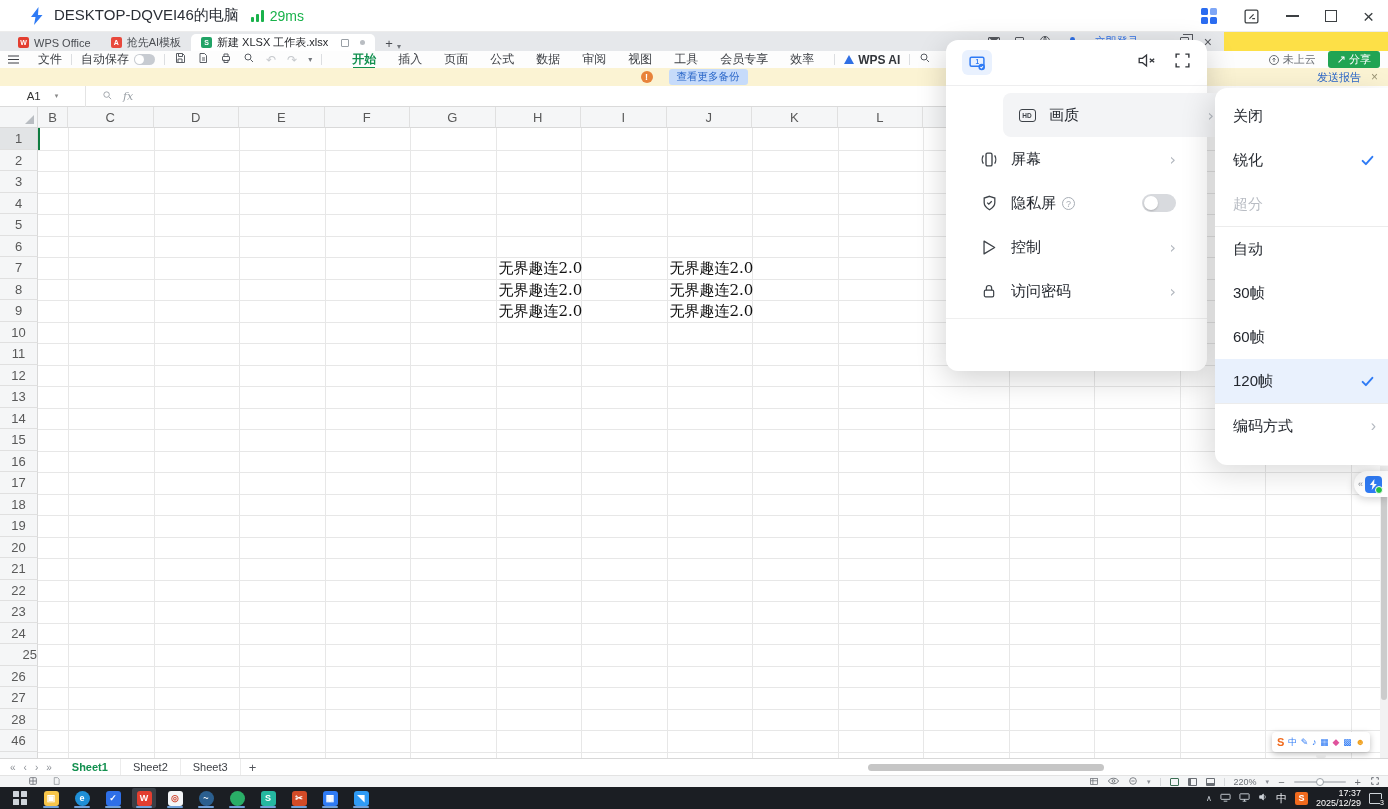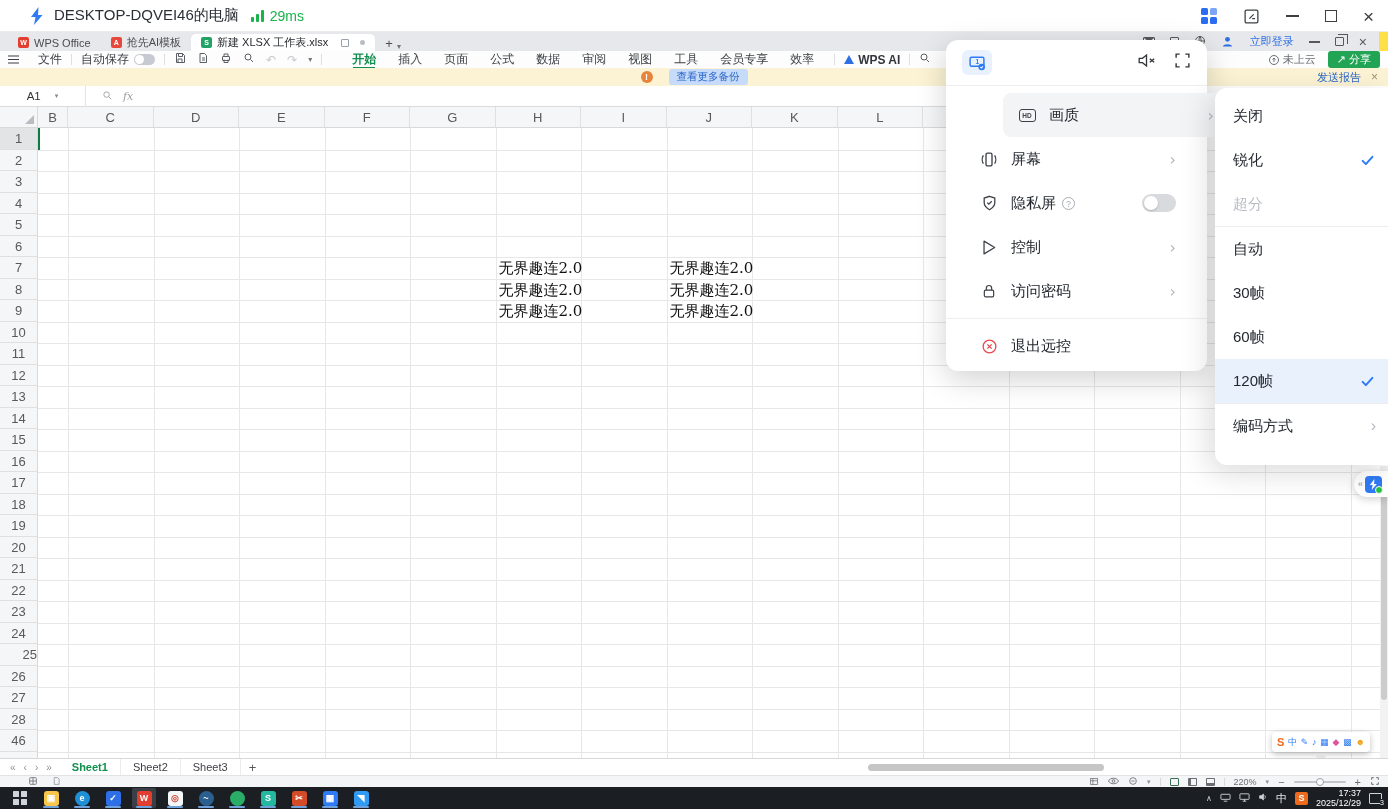--- a/index.html
+++ b/index.html
@@ -19,21 +19,21 @@
   .latency { margin-left:6px; font-size:14px; color:#19b24b; }
   .rbar-ctrls { position:absolute; right:14px; top:0; height:32px; display:flex; align-items:center; gap:26px; }
   .gridicon { display:grid; grid-template-columns:7px 7px; grid-template-rows:7px 7px; gap:2px; }
   .gridicon i { background:#2b6cf0; border-radius:1.5px; }
   .gridicon i:nth-child(2){ background:#7ea6f6; }
   .noteicon svg, .icon-dark svg { display:block; }
   .wmin { width:13px; height:2px; background:#3c4043; }
   .wmax { width:12px; height:12px; border:1.7px solid #3c4043; }
   .wclose { font-size:19px; color:#3c4043; line-height:1; }
   
-  .tabbar { position:absolute; left:0; top:32px; width:1379px; height:19px; background:#e6e8eb; display:flex; align-items:flex-end; }
+  .tabbar { position:absolute; left:0; top:32px; width:1224px; height:19px; background:#e6e8eb; display:flex; align-items:flex-end; }
   .wtab { height:17px; display:flex; align-items:center; gap:5px; padding:0 10px; font-size:11px; color:#4a4d52; border-radius:5px 5px 0 0; }
   .wtab.first { margin-left:8px; }
   .wtab.active { background:#fff; color:#26282c; }
   .tabicon { width:11px; height:11px; border-radius:2px; display:flex; align-items:center; justify-content:center; color:#fff; font-size:7px; font-weight:bold; }
   .ti-wps { background:#e33e30; } .ti-ai { background:#e8483c; } .ti-et { background:#21a366; }
   .tabdot { width:5px; height:5px; border-radius:50%; background:#b9bdc2; margin-left:6px; }
   .tabsq { width:8px; height:8px; border:1px solid #9aa0a6; border-radius:1px; margin-left:8px; }
   .tabplus { font-size:13px; color:#4a4d52; margin-left:10px; }
   .tabcaret { font-size:8px; color:#73777d; margin-left:4px; }
   .tabbar-ctrls { position:absolute; right:12px; top:0; height:19px; display:flex; align-items:center; gap:15px; font-size:11px; color:#55585e; }
@@ -631,29 +631,20 @@
             <rect x="5" y="10" width="14" height="10" rx="2"></rect>
             <path d="M8 10V7a4 4 0 018 0v3"></path>
           </svg>
       </span>
       <span class="pi-label">访问密码</span>
       <span class="chev">›</span>
     </div>
 
     <div class="p-div"></div>
 
-    <div class="p-item">
-      <span class="pi-icon">
-        <svg width="17" height="17" viewBox="0 0 24 24" fill="none" stroke="#e5484d" stroke-width="1.8">
-            <circle cx="12" cy="12" r="9"></circle>
-            <path d="M9 9l6 6M15 9l-6 6"></path>
-          </svg>
-      </span>
-      <span class="pi-label">退出远控</span>
-    </div>
   </div>
 
   <div class="subpanel">
     <div class="s-item">
         <span>关闭</span>
       </div>
     <div class="s-item">
       <span>锐化</span>
       <span class="s-check"><svg width="13" height="11" viewBox="0 0 16 13" fill="none" stroke="#2f7bf5" stroke-width="2.4" stroke-linecap="round" stroke-linejoin="round">
             <path d="M2 7l4 4 8-9"></path>

